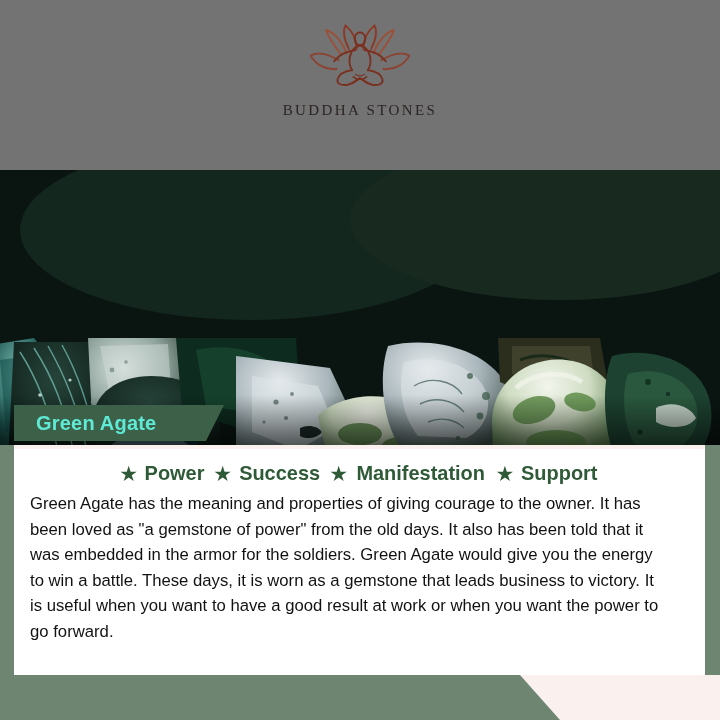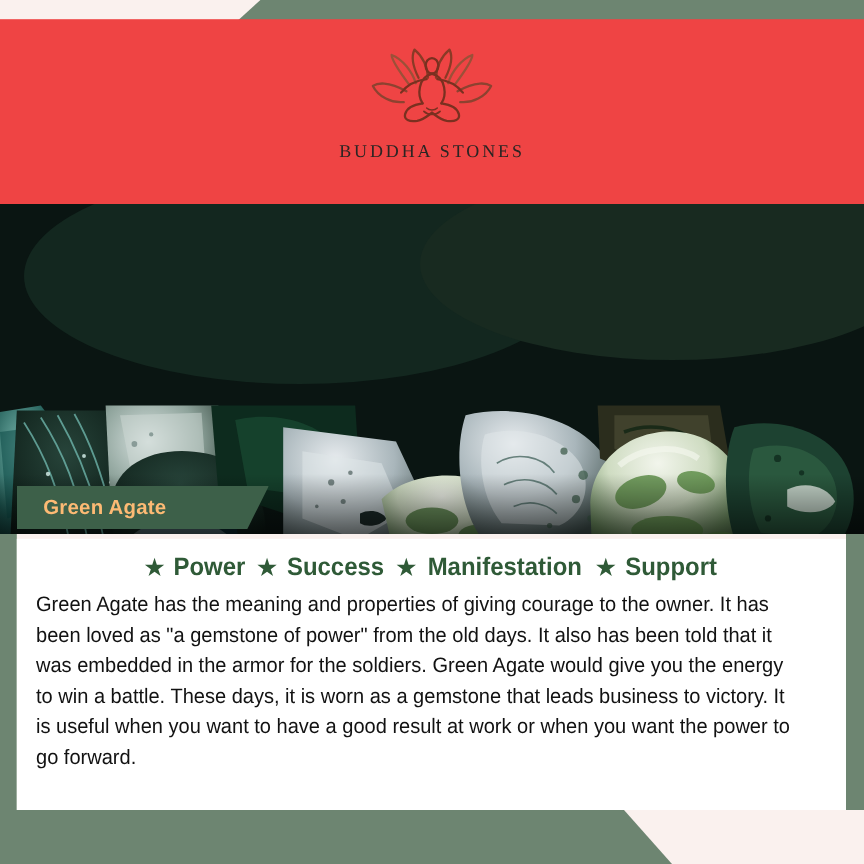--- a/index.html
+++ b/index.html
@@ -57,22 +57,21 @@
     clip-path: polygon(0 0, 520px 0, 100% 100%, 0 100%);
   }
 
   
   .header {
     position: absolute;
     top: 0;
     left: 0;
     width: 720px;
     height: 170px;
-    background: #ef4444;
-    margin-top: 16px;
+    background: #737373;
   }
   .logo-wrap {
     position: absolute;
     top: 22px;
     left: 0;
     width: 720px;
     text-align: center;
   }
   .logo-mark {
     display: inline-block;
@@ -131,22 +130,22 @@
     top: 405px;
     left: 14px;
     width: 210px;
     height: 36px;
     background: #3d6049;
     clip-path: polygon(0 0, 100% 0, calc(100% - 18px) 100%, 0 100%);
     display: flex;
     align-items: center;
   }
   .stone-banner-text {
-    color: #fdba74;
-    font-size: 17px;
+    color: #5eead4;
+    font-size: 20px;
     font-weight: 700;
     letter-spacing: 0.2px;
     padding-left: 22px;
   }
 
   
   .content-card {
     position: absolute;
     top: 449px;
     left: 14px;

